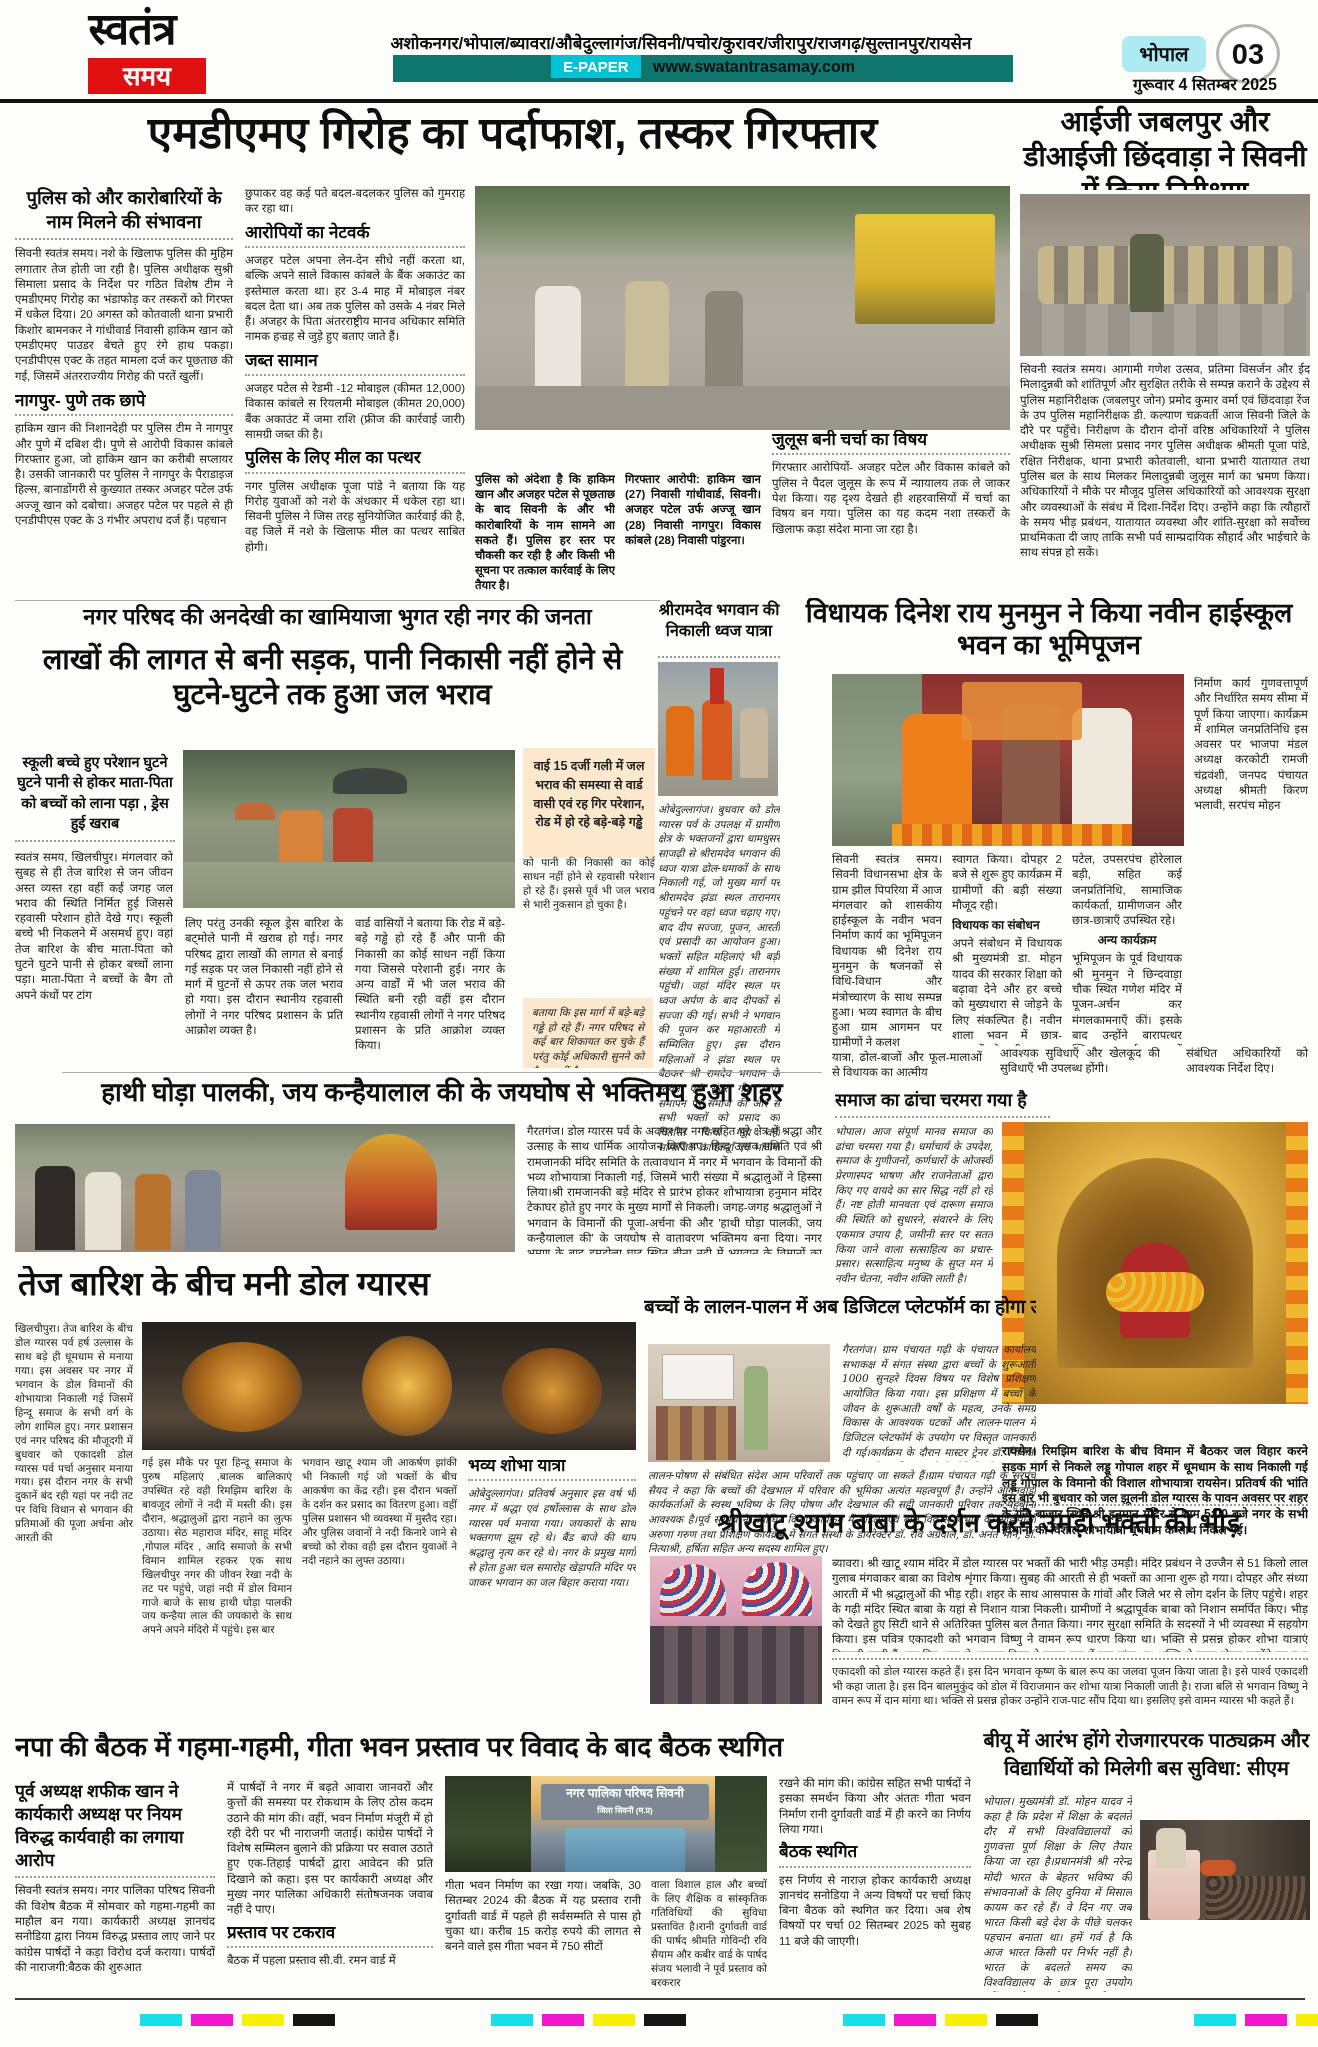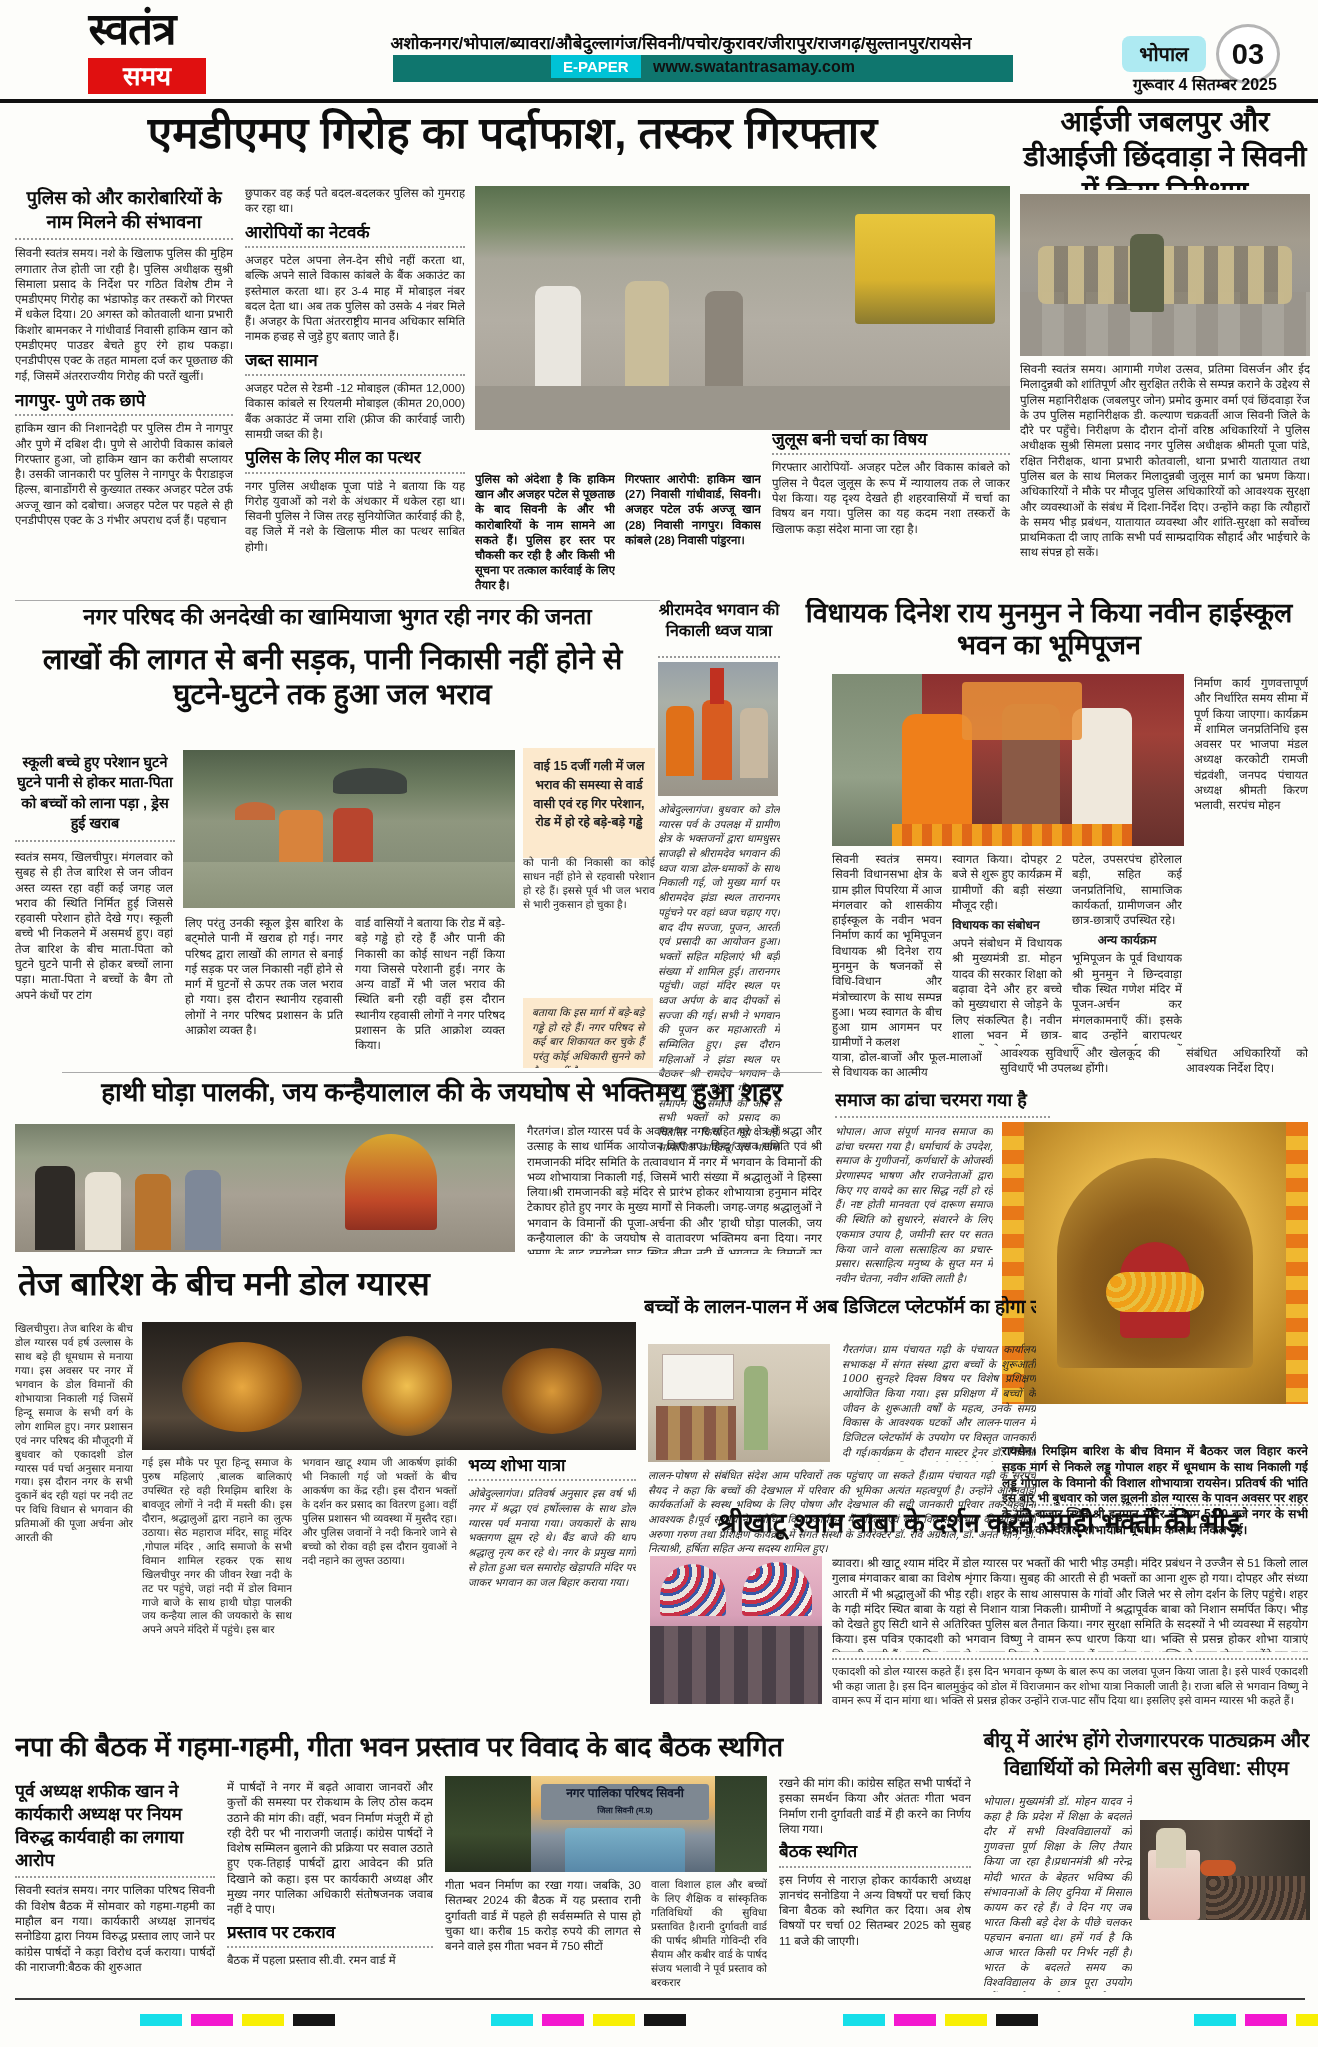--- a/index.html
+++ b/index.html
@@ -199,21 +199,21 @@
     <div class="body">सिवनी स्वतंत्र समय। नगर पालिका परिषद सिवनी की विशेष बैठक में सोमवार को गहमा-गहमी का माहौल बन गया। कार्यकारी अध्यक्ष ज्ञानचंद सनोडिया द्वारा नियम विरुद्ध प्रस्ताव लाए जाने पर कांग्रेस पार्षदों ने कड़ा विरोध दर्ज कराया। पार्षदों की नाराजगी:बैठक की शुरुआत</div>
   </div>
   <div class="abs clip" style="left:227px;top:1780px;width:206px;height:212px;">
     <div class="body">में पार्षदों ने नगर में बढ़ते आवारा जानवरों और कुत्तों की समस्या पर रोकथाम के लिए ठोस कदम उठाने की मांग की। वहीं, भवन निर्माण मंजूरी में हो रही देरी पर भी नाराजगी जताई। कांग्रेस पार्षदों ने विशेष सम्मिलन बुलाने की प्रक्रिया पर सवाल उठाते हुए एक-तिहाई पार्षदों द्वारा आवेदन की प्रति दिखाने को कहा। इस पर कार्यकारी अध्यक्ष और मुख्य नगर पालिका अधिकारी संतोषजनक जवाब नहीं दे पाए।</div>
     <div class="sub" style="margin-top:5px;">प्रस्ताव पर टकराव</div>
     <div class="body">बैठक में पहला प्रस्ताव सी.वी. रमन वार्ड में</div>
   </div>
   <div class="photo" style="left:445px;top:1776px;width:322px;height:96px;background:linear-gradient(180deg,#f0cf8a 0%,#e2af62 30%,#87939f 62%,#5a6a7a 100%);">
     <div style="left:0;top:0;width:86px;height:96px;background:linear-gradient(180deg,#2c3a24 0%,#3c4c2e 60%,#273020 100%);"></div>
     <div style="left:270px;top:0;width:52px;height:96px;background:linear-gradient(180deg,#31402a 0%,#415236 100%);"></div>
-    <div style="left:96px;top:8px;width:168px;height:34px;background:#7e8892;border-radius:3px;color:#0f172a;font-weight:bold;font-size:12px;text-align:center;line-height:1.3;padding-top:2px;">
+    <div style="left:96px;top:8px;width:168px;height:34px;background:#7e8892;border-radius:3px;color:#ffffff;font-weight:bold;font-size:12px;text-align:center;line-height:1.3;padding-top:2px;">
       <span>नगर पालिका परिषद सिवनी</span><br>
       <span style="font-size:8px;">जिला सिवनी (म.प्र)</span>
     </div>
     <div style="left:120px;top:52px;width:120px;height:44px;background:linear-gradient(180deg,#7ab0c8 0%,#5888a8 100%);border-radius:4px 4px 0 0;"></div>
   </div>
   <div class="abs body clip" style="left:445px;top:1878px;width:196px;height:114px;">गीता भवन निर्माण का रखा गया। जबकि, 30 सितम्बर 2024 की बैठक में यह प्रस्ताव रानी दुर्गावती वार्ड में पहले ही सर्वसम्मति से पास हो चुका था। करीब 15 करोड़ रुपये की लागत से बनने वाले इस गीता भवन में 750 सीटों</div>
   <div class="abs body sm clip" style="left:651px;top:1878px;width:116px;height:114px;">वाला विशाल हाल और बच्चों के लिए शैक्षिक व सांस्कृतिक गतिविधियों की सुविधा प्रस्तावित है।रानी दुर्गावती वार्ड की पार्षद श्रीमति गोविन्दी रवि सैयाम और कबीर वार्ड के पार्षद संजय भलावी ने पूर्व प्रस्ताव को बरकरार</div>
   <div class="abs clip" style="left:779px;top:1776px;width:192px;height:216px;">
     <div class="body">रखने की मांग की। कांग्रेस सहित सभी पार्षदों ने इसका समर्थन किया और अंततः गीता भवन निर्माण रानी दुर्गावती वार्ड में ही करने का निर्णय लिया गया।</div>
     <div class="sub" style="margin-top:5px;">बैठक स्थगित</div>

